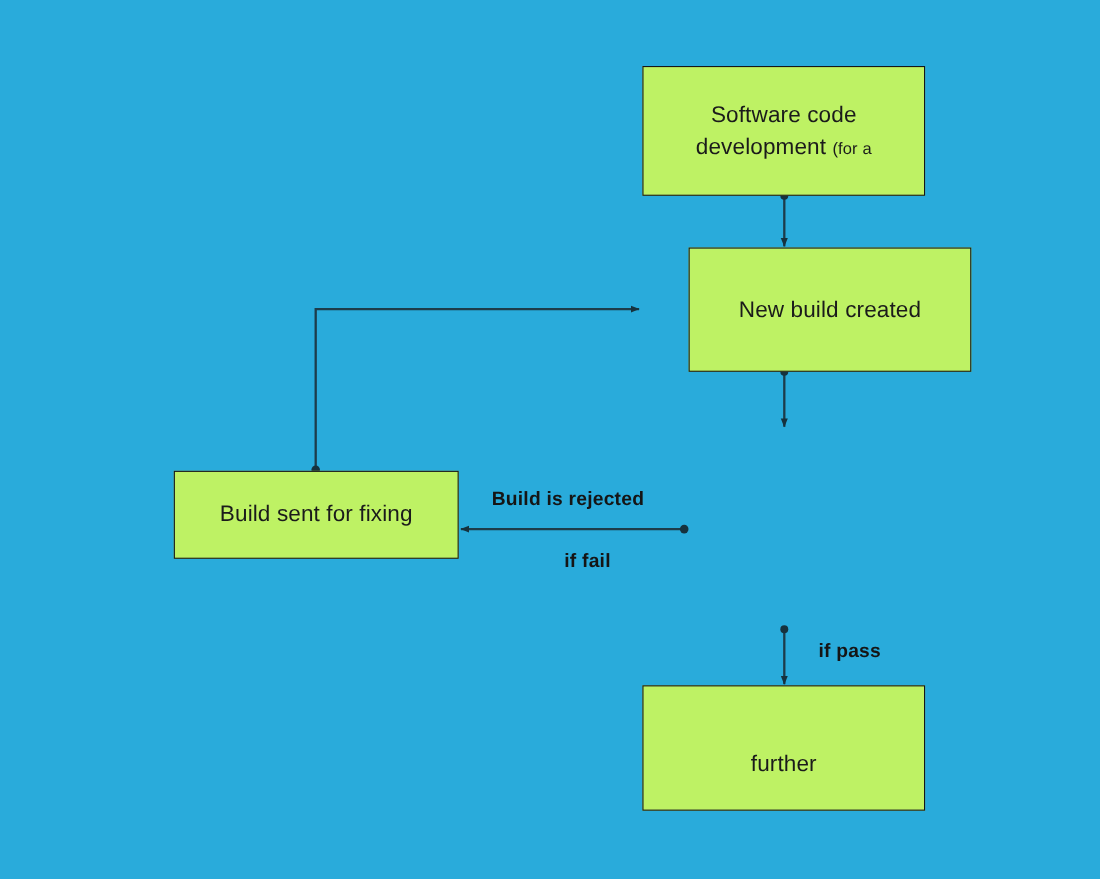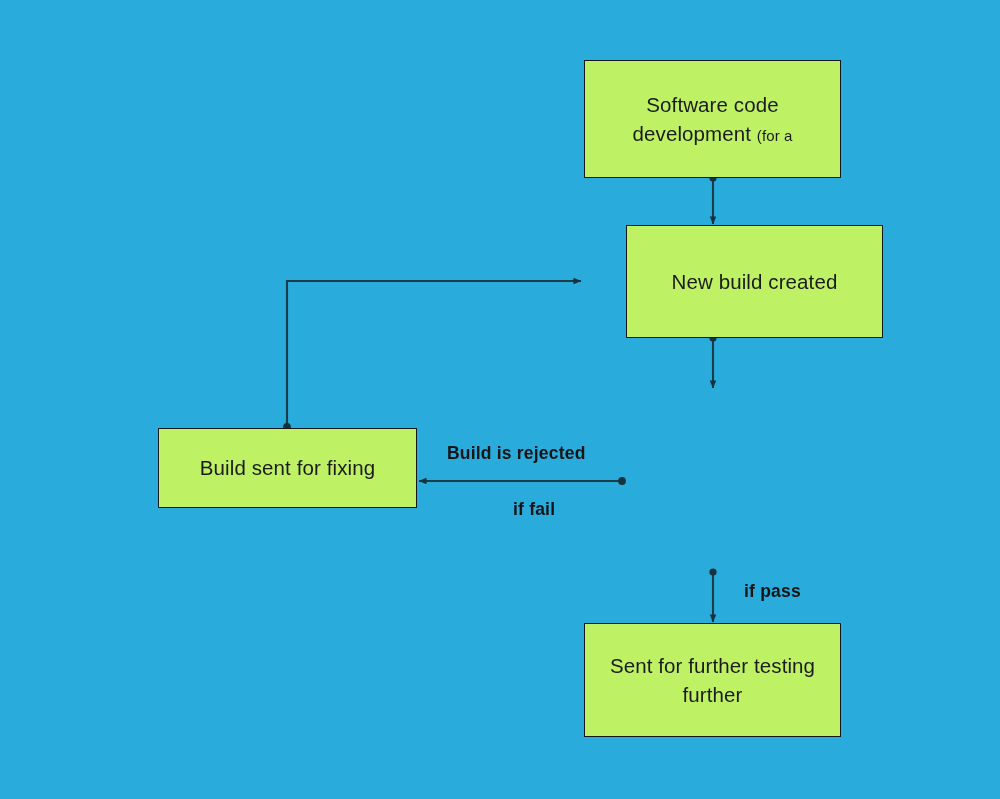--- a/index.html
+++ b/index.html
@@ -147,20 +147,20 @@
   <div class="node process" id="node-build">
     <span class="label">New build created</span>
   </div>
 
 
   <div class="node process" id="node-fixing">
     <span class="label">Build sent for fixing</span>
   </div>
 
   <div class="node process" id="node-further">
-    <span class="label"><span>Sent for further testing</span><br><span>further</span></span>
+    <span class="label"><br><span>further</span></span>
   </div>
 
   <div class="edge-label" id="label-rejected">Build is rejected</div>
   <div class="edge-label" id="label-iffail">if fail</div>
   <div class="edge-label" id="label-ifpass">if pass</div>
 
 </div>
 
 </body></html>

